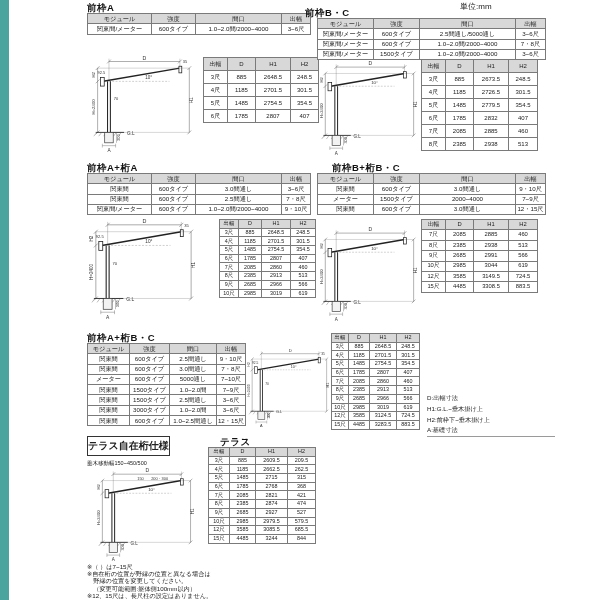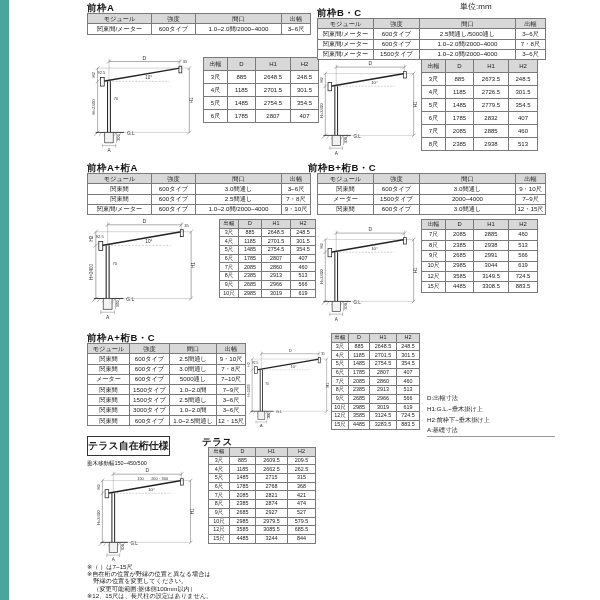--- a/index.html
+++ b/index.html
@@ -140,21 +140,21 @@
         </tr>
         <tr>
           <td>6尺</td>
           <td>1785</td>
           <td>2807</td>
           <td>407</td>
         </tr>
       </tbody>
     </table>
 
-  <div class="abs sec-title" style="left:317px;top:7px">前枠B・C</div>
+  <div class="abs sec-title" style="left:305px;top:7px">前枠B・C</div>
   <table class="abs spec" style="left:317px;top:18px">
       <colgroup>
         <col style="width: 56px;">
         <col style="width: 46px;">
         <col style="width: 96px;">
         <col style="width: 30px;">
       </colgroup>
       <thead>
         <tr>
           <th>モジュール</th>
@@ -427,21 +427,21 @@
         </tr>
         <tr>
           <td>10尺</td>
           <td>2985</td>
           <td>3019</td>
           <td>619</td>
         </tr>
       </tbody>
     </table>
 
-  <div class="abs sec-title" style="left:308px;top:162px">前枠B+桁B・C</div>
+  <div class="abs sec-title" style="left:332px;top:162px">前枠B+桁B・C</div>
   <table class="abs spec" style="left:317px;top:173px">
       <colgroup>
         <col style="width: 56px;">
         <col style="width: 46px;">
         <col style="width: 96px;">
         <col style="width: 30px;">
       </colgroup>
       <thead>
         <tr>
           <th>モジュール</th>
@@ -805,21 +805,21 @@
       <line x1="33" y1="84" x2="30" y2="88" stroke="#555" stroke-width="0.4"></line>
       <text x="39" y="86.5" font-size="5" fill="#333" text-anchor="start">G.L</text>
       <rect x="15.5" y="84" width="9" height="11" fill="#f2f2f2" stroke="#333" stroke-width="0.7"></rect>
       <line x1="28" y1="84" x2="28" y2="95" stroke="#555" stroke-width="0.4"></line>
       <text x="31.5" y="89.5" font-size="4.2" fill="#333" text-anchor="middle" transform="rotate(-90 31.5 89.5)">300</text>
       <line x1="13" y1="98" x2="27" y2="98" stroke="#555" stroke-width="0.4"></line>
       <line x1="13" y1="96" x2="13" y2="100" stroke="#555" stroke-width="0.4"></line>
       <line x1="27" y1="96" x2="27" y2="100" stroke="#555" stroke-width="0.4"></line>
       <text x="20" y="105" font-size="5" fill="#333" text-anchor="middle">A</text>
     </svg>
-  <div class="abs sec-title" style="left:202px;top:436px">テラス</div>
+  <div class="abs sec-title" style="left:220px;top:436px">テラス</div>
   <table class="abs dimS" style="left:208px;top:447px">
       <colgroup>
         <col style="width: 21px;">
         <col style="width: 26px;">
         <col style="width: 32px;">
         <col style="width: 28px;">
       </colgroup>
       <thead>
         <tr>
           <th>出幅</th>

